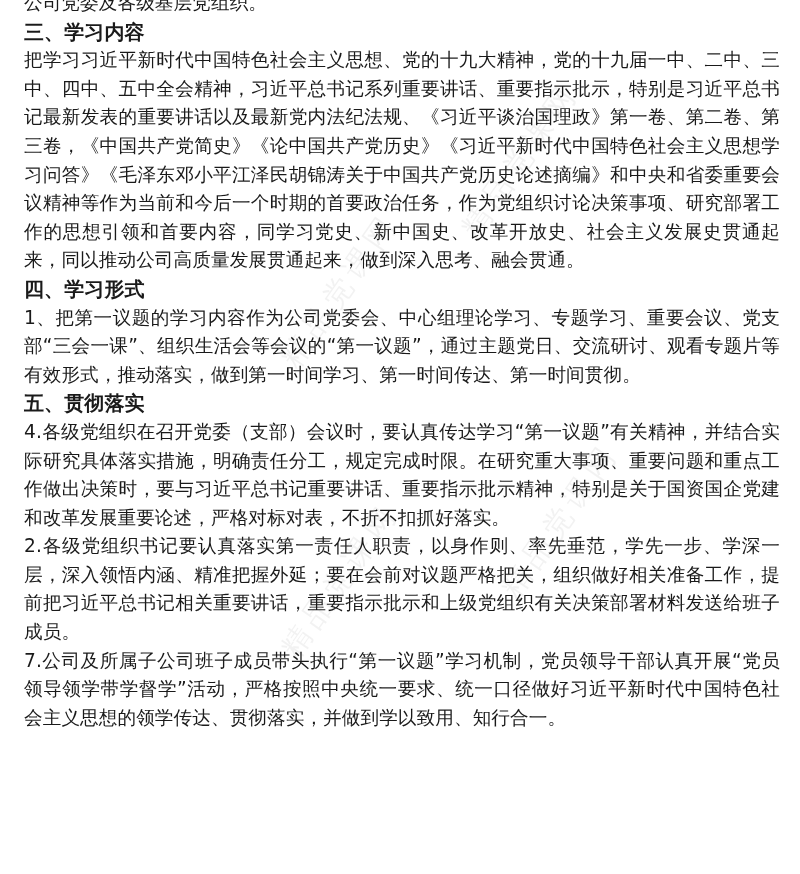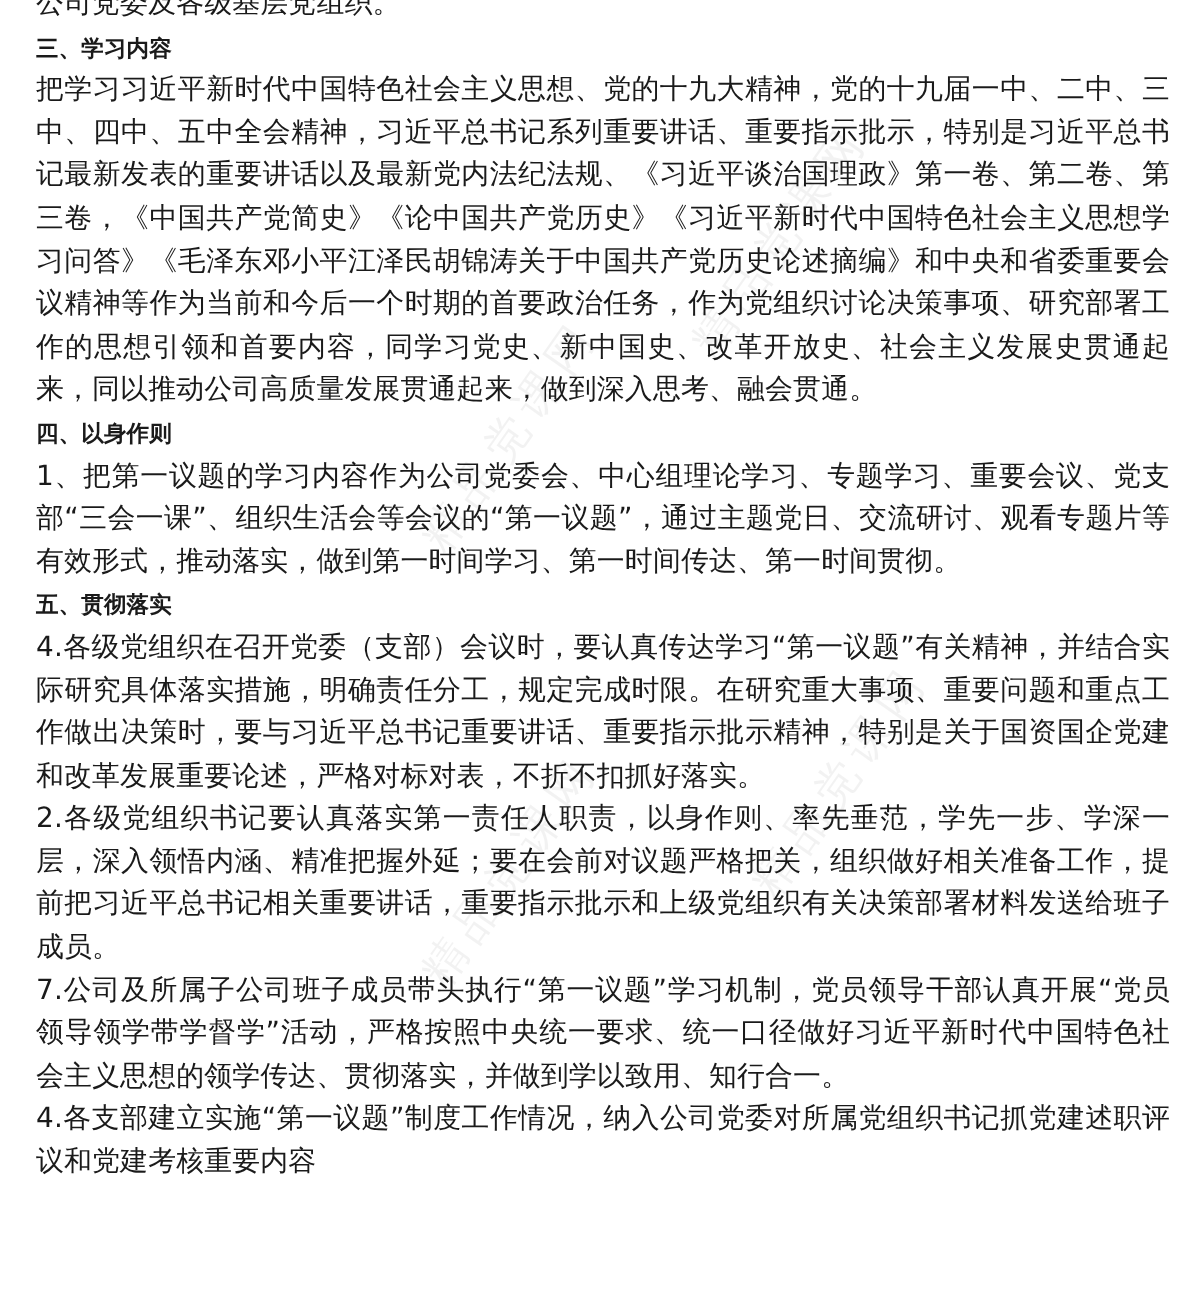--- a/index.html
+++ b/index.html
@@ -7,45 +7,44 @@
     width: 800px; height: 874px; overflow: hidden; position: relative;
     font-family: "DejaVu Sans", "Liberation Sans", sans-serif;
     color: #1a1a1a;
   }
   .doc {
     position: absolute; left: 24px; top: -11px; width: 756px;
     font-size: 18.6px; line-height: 28.6px; letter-spacing: 0.1px;
     text-align: justify;
   }
   .doc p { margin: 0; }
-  .doc h2 { margin: 0; font-size: 15px; line-height: 28.6px; font-weight: bold; }
+  .doc h2 { margin: 0; font-size: 20px; line-height: 28.6px; font-weight: bold; }
   .watermarks { position: absolute; inset: 0; pointer-events: none; overflow: hidden; }
   .wm {
     position: absolute; font-size: 30px; color: rgba(0,0,0,0.05);
     transform: rotate(-55deg); white-space: nowrap; letter-spacing: 6px;
     font-family: "DejaVu Sans", sans-serif;
   }
 </style>
 </head>
 <body>
 
 <div class="doc">
   <p>公司党委及各级基层党组织。</p>
 
   <h2>三、学习内容</h2>
   <p>把学习习近平新时代中国特色社会主义思想、党的十九大精神，党的十九届一中、二中、三中、四中、五中全会精神，习近平总书记系列重要讲话、重要指示批示，特别是习近平总书记最新发表的重要讲话以及最新党内法纪法规、《习近平谈治国理政》第一卷、第二卷、第三卷，《中国共产党简史》《论中国共产党历史》《习近平新时代中国特色社会主义思想学习问答》《毛泽东邓小平江泽民胡锦涛关于中国共产党历史论述摘编》和中央和省委重要会议精神等作为当前和今后一个时期的首要政治任务，作为党组织讨论决策事项、研究部署工作的思想引领和首要内容，同学习党史、新中国史、改革开放史、社会主义发展史贯通起来，同以推动公司高质量发展贯通起来，做到深入思考、融会贯通。</p>
 
-  <h2>四、以身作则</h2>
+  <h2>四、学习形式</h2>
   <p>1、把第一议题的学习内容作为公司党委会、中心组理论学习、专题学习、重要会议、党支部“三会一课”、组织生活会等会议的“第一议题”，通过主题党日、交流研讨、观看专题片等有效形式，推动落实，做到第一时间学习、第一时间传达、第一时间贯彻。</p>
 
   <h2>五、贯彻落实</h2>
   <p>4.各级党组织在召开党委（支部）会议时，要认真传达学习“第一议题”有关精神，并结合实际研究具体落实措施，明确责任分工，规定完成时限。在研究重大事项、重要问题和重点工作做出决策时，要与习近平总书记重要讲话、重要指示批示精神，特别是关于国资国企党建和改革发展重要论述，严格对标对表，不折不扣抓好落实。</p>
   <p>2.各级党组织书记要认真落实第一责任人职责，以身作则、率先垂范，学先一步、学深一层，深入领悟内涵、精准把握外延；要在会前对议题严格把关，组织做好相关准备工作，提前把习近平总书记相关重要讲话，重要指示批示和上级党组织有关决策部署材料发送给班子成员。</p>
   <p>7.公司及所属子公司班子成员带头执行“第一议题”学习机制，党员领导干部认真开展“党员领导领学带学督学”活动，严格按照中央统一要求、统一口径做好习近平新时代中国特色社会主义思想的领学传达、贯彻落实，并做到学以致用、知行合一。</p>
-  <p>4.各支部建立实施“第一议题”制度工作情况，纳入公司党委对所属党组织书记抓党建述职评议和党建考核重要内容</p>
 </div>
 
 <div class="watermarks">
   <span class="wm" style="left:250px; top:270px;">精品党课网</span>
   <span class="wm" style="left:430px; top:140px;">精品党课网</span>
   <span class="wm" style="left:250px; top:560px;">精品党课网</span>
   <span class="wm" style="left:470px; top:500px;">精品党课网</span>
 </div>
 
 </body></html>

